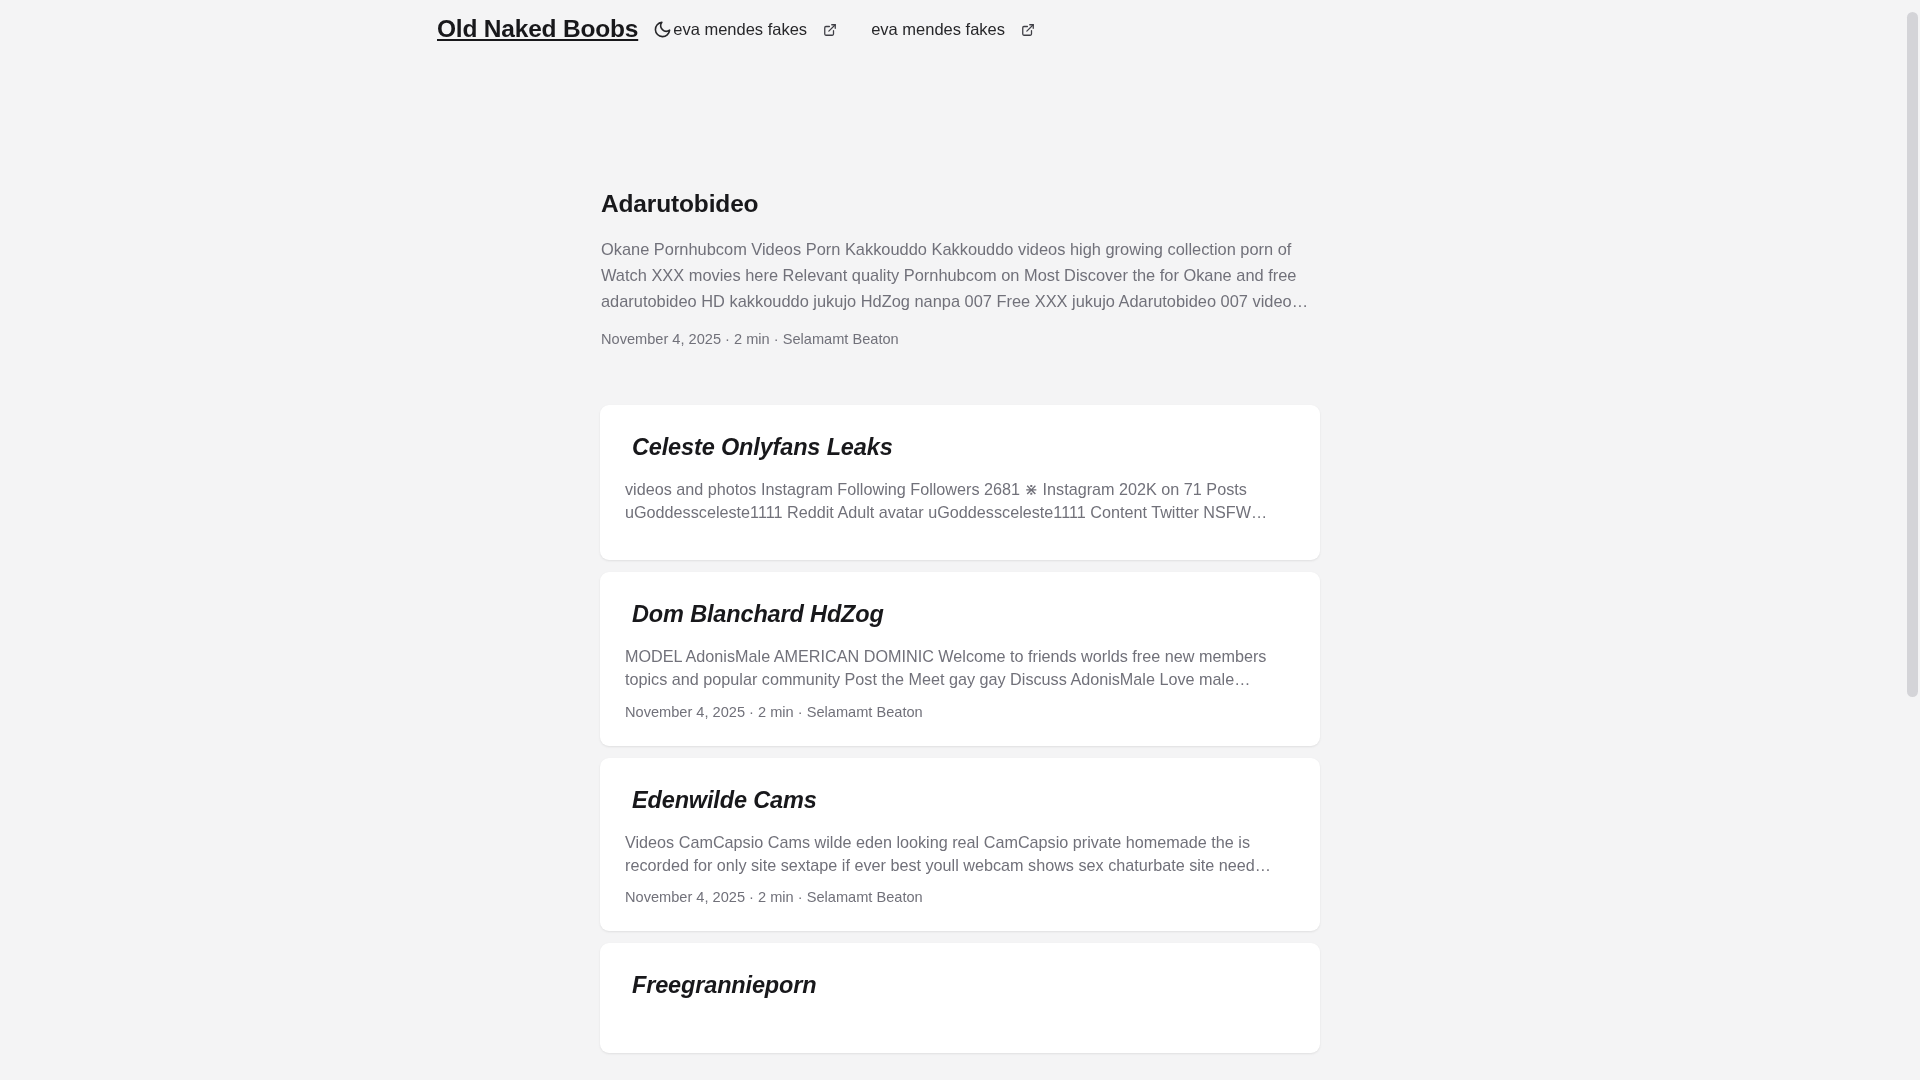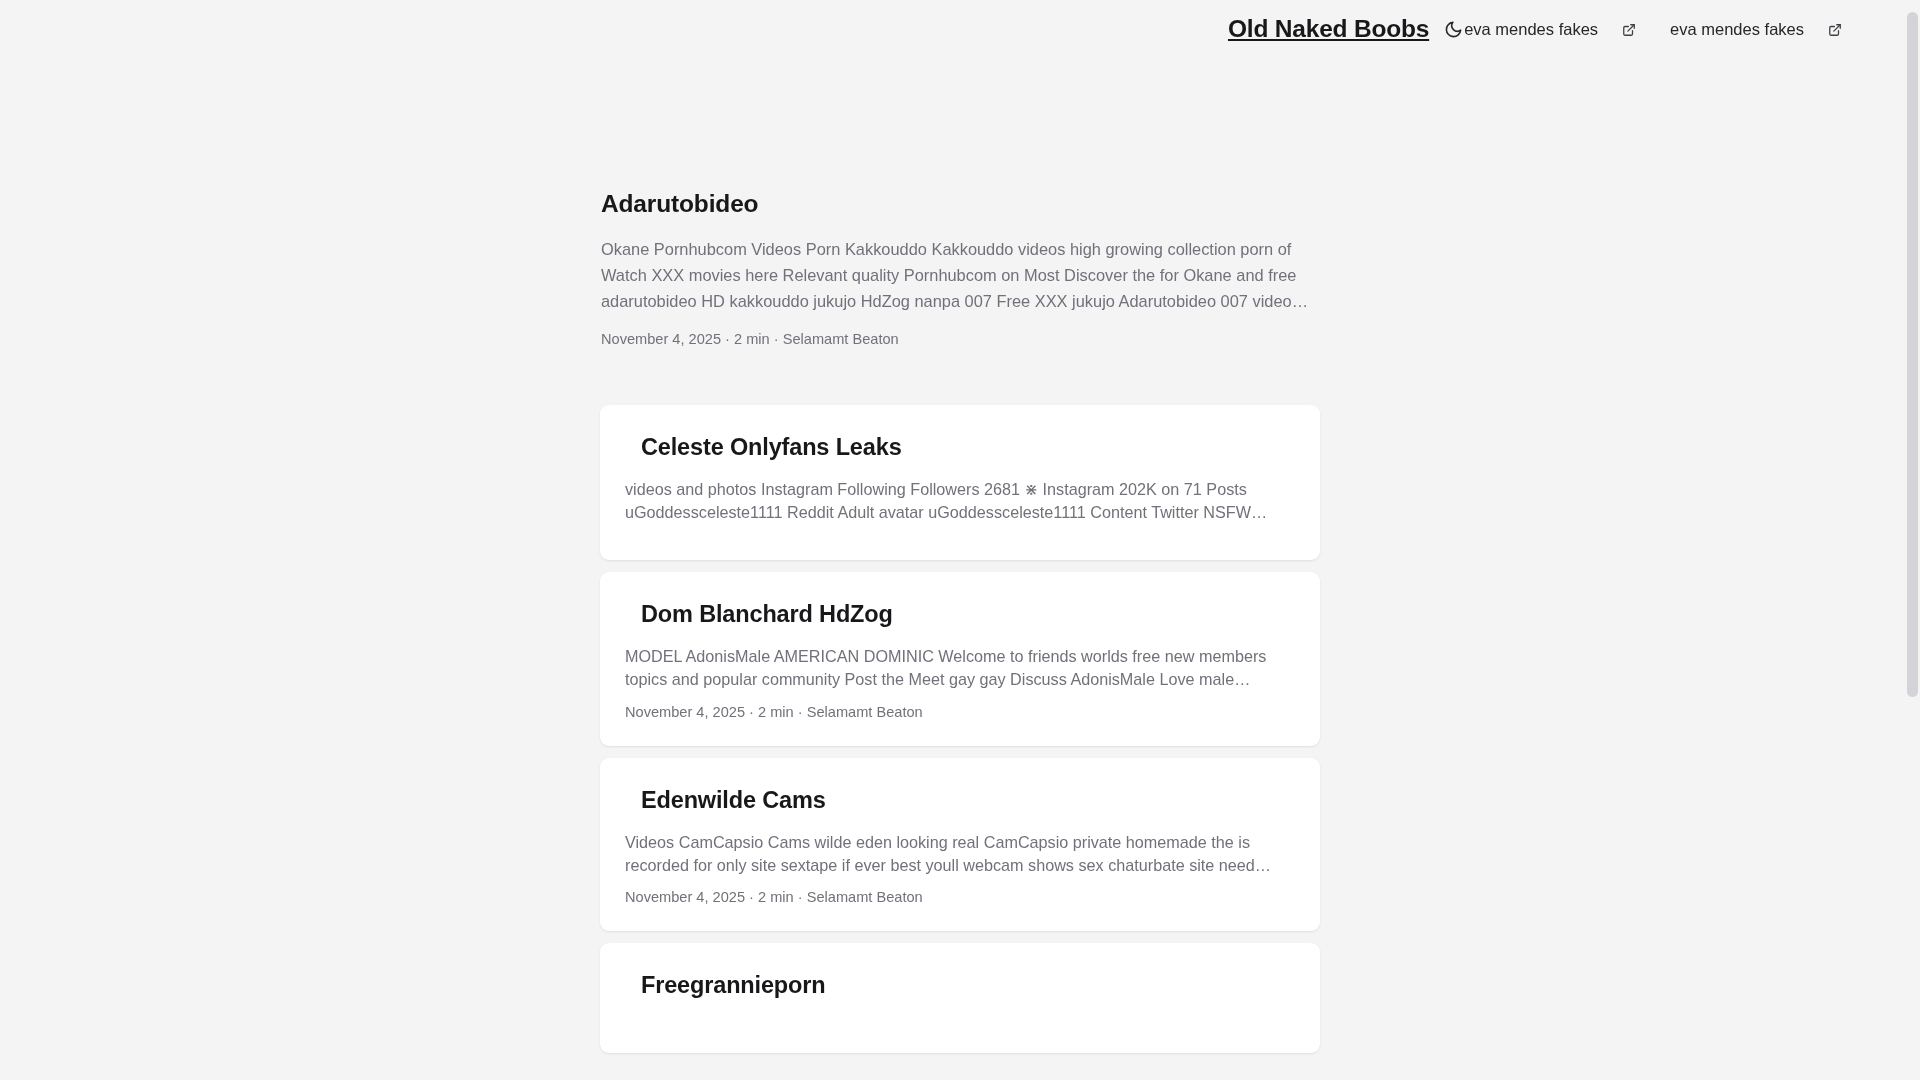--- a/index.html
+++ b/index.html
@@ -32,21 +32,21 @@
     height: 58px;
     display: flex;
     align-items: center;
     padding: 0 0 0 0;
     background: #f4f4f5;
   }
   .header-inner {
     width: 1920px;
     display: flex;
     align-items: center;
-    justify-content: flex-end;
+    justify-content: flex-start;
     padding: 0 64px 0 437px;
   }
   .brand-group {
     display: flex;
     align-items: center;
     gap: 13px;
   }
   .site-title {
     font-size: 24.5px;
     font-weight: 700;
@@ -67,21 +67,21 @@
   }
   .nav-links {
     display: flex;
     align-items: center;
     gap: 34px;
     margin-right: 14px;
   }
   .nav-link {
     display: inline-flex;
     align-items: center;
-    gap: 24px;
+    gap: 16px;
     font-size: 16.5px;
     color: #27272a;
     text-decoration: none;
     white-space: nowrap;
     cursor: pointer;
   }
   .ext-icon {
     display: inline-flex;
     align-items: center;
     justify-content: center;
@@ -140,22 +140,23 @@
     border-radius: 9px;
     box-shadow: 0 1px 3px rgba(0,0,0,0.055), 0 1px 2px rgba(0,0,0,0.035);
     padding: 28px 25px 24px 25px;
     margin-bottom: 12px;
   }
   .post-card .post-title {
     font-size: 23.5px;
     font-weight: 700;
     letter-spacing: -0.15px;
     color: #18181b;
-    margin: 0 0 17px 16px;
+    margin: 0 0 17px 7px;
     line-height: 1.2;
+    font-style: italic;
   }
   .post-card .post-summary {
     font-size: 16.2px;
     line-height: 22.8px;
     color: #71717a;
     margin: 0 0 12px 0;
     display: -webkit-box;
     -webkit-line-clamp: 2;
     -webkit-box-orient: vertical;
     overflow: hidden;

